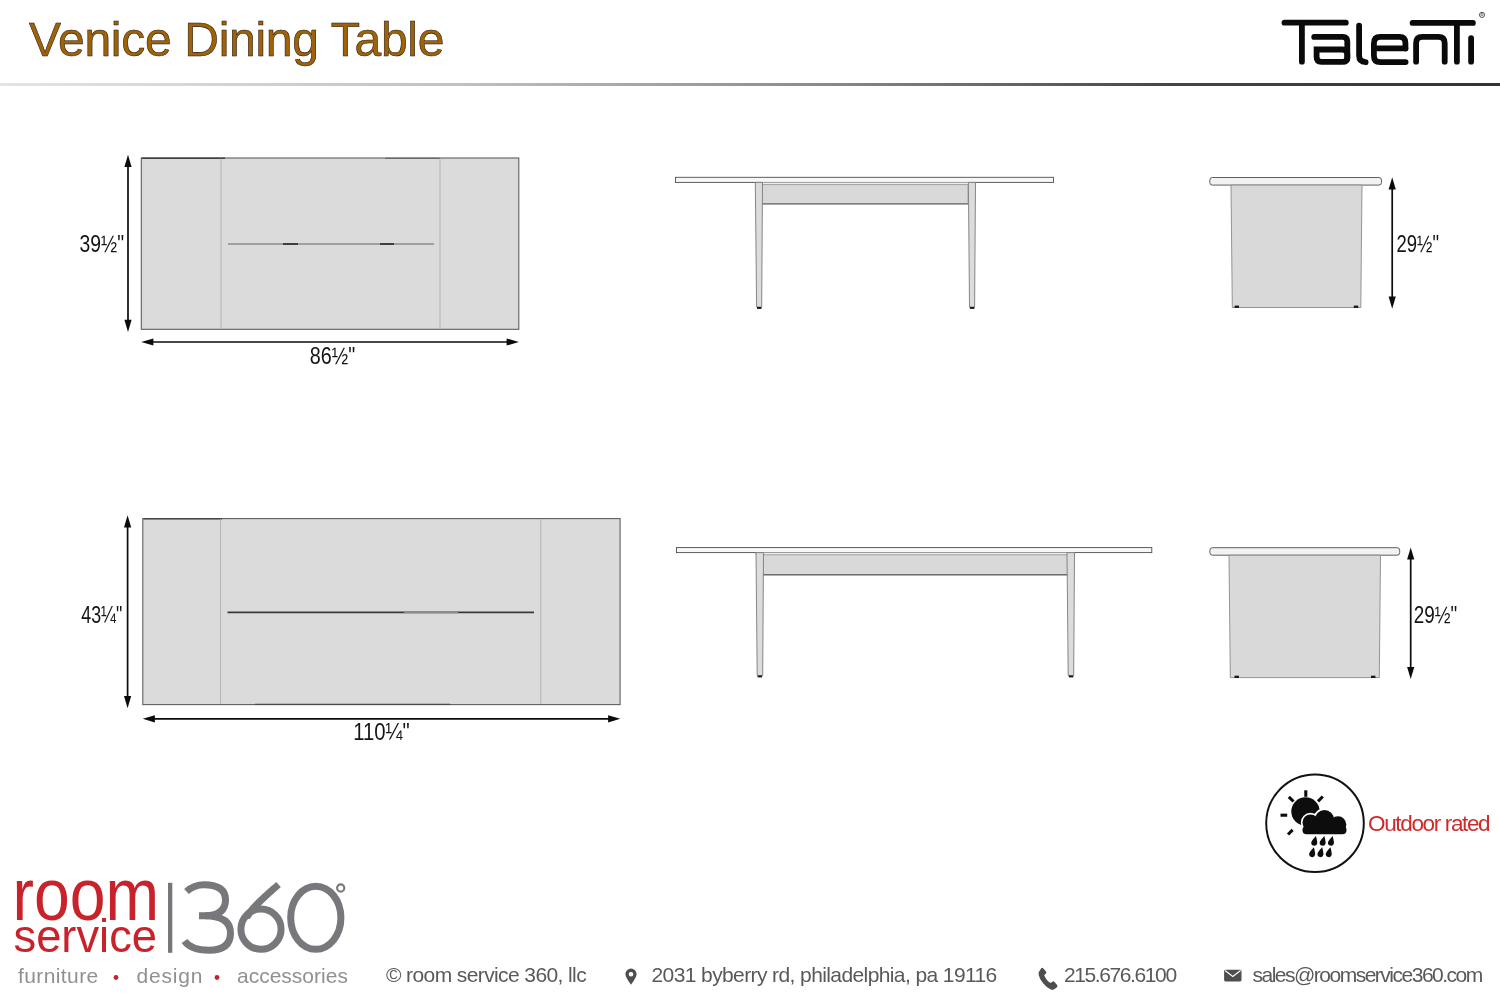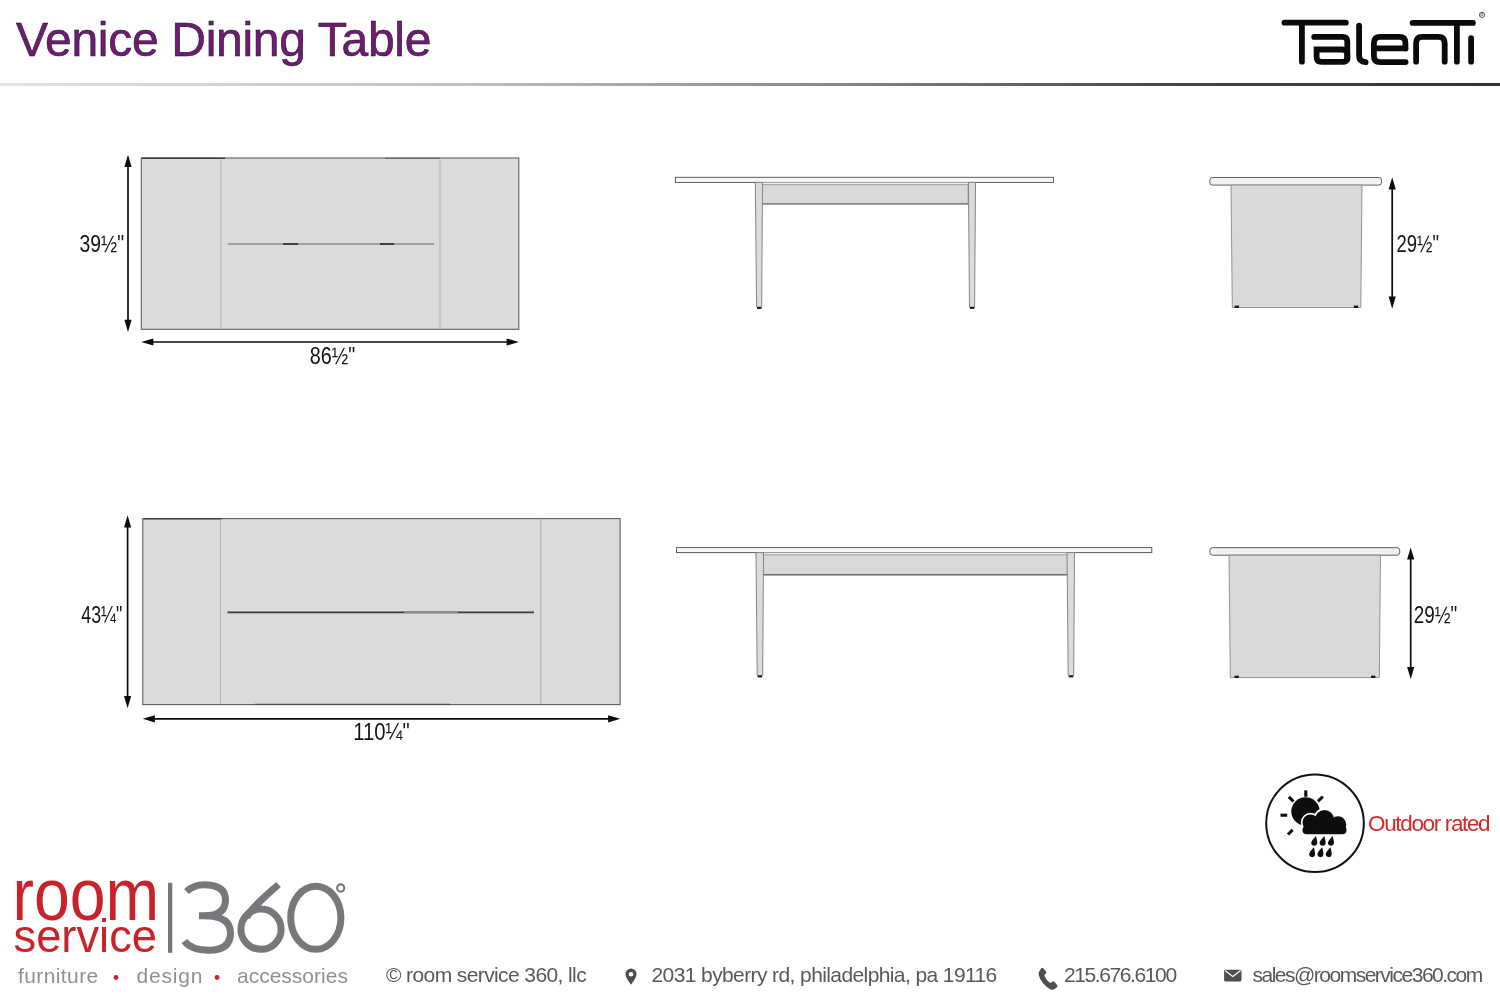--- a/index.html
+++ b/index.html
@@ -1,19 +1,19 @@
 <!DOCTYPE html>
 <html><head>
 <meta charset="utf-8">
 <style>
   html,body{margin:0;padding:0;}
   body{width:1500px;height:1000px;background:#ffffff;position:relative;overflow:hidden;
        font-family:"Liberation Sans", sans-serif;}
-  #title{position:absolute;left:16px;top:16px;font-size:48px;line-height:48px;
-         color:#701a75;font-weight:400;letter-spacing:-0.3px;-webkit-text-stroke:0.55px #141414;}
+  #title{position:absolute;left:29px;top:16px;font-size:48px;line-height:48px;
+         color:#a16207;font-weight:400;letter-spacing:-0.3px;-webkit-text-stroke:0.55px #141414;}
   #rule{position:absolute;left:0;top:83px;width:1500px;height:2.6px;
         background:linear-gradient(to right,#e4e4e4,#c2c2c2 30%,#8a8a8a 55%,#454545 78%,#333333);}
   svg{position:absolute;left:0;top:0;}
 </style>
 </head>
 <body>
 <div id="title">Venice Dining Table</div>
 <div id="rule"></div>
 <svg width="1500" height="1000" viewBox="0 0 1500 1000">
 

